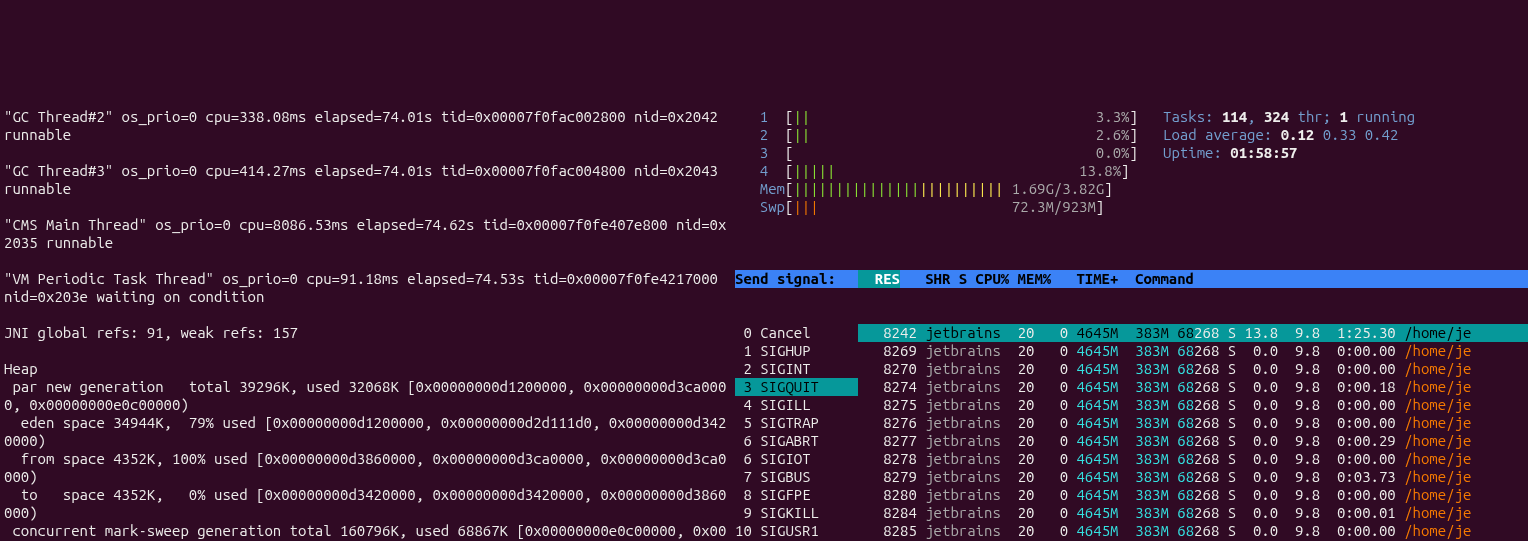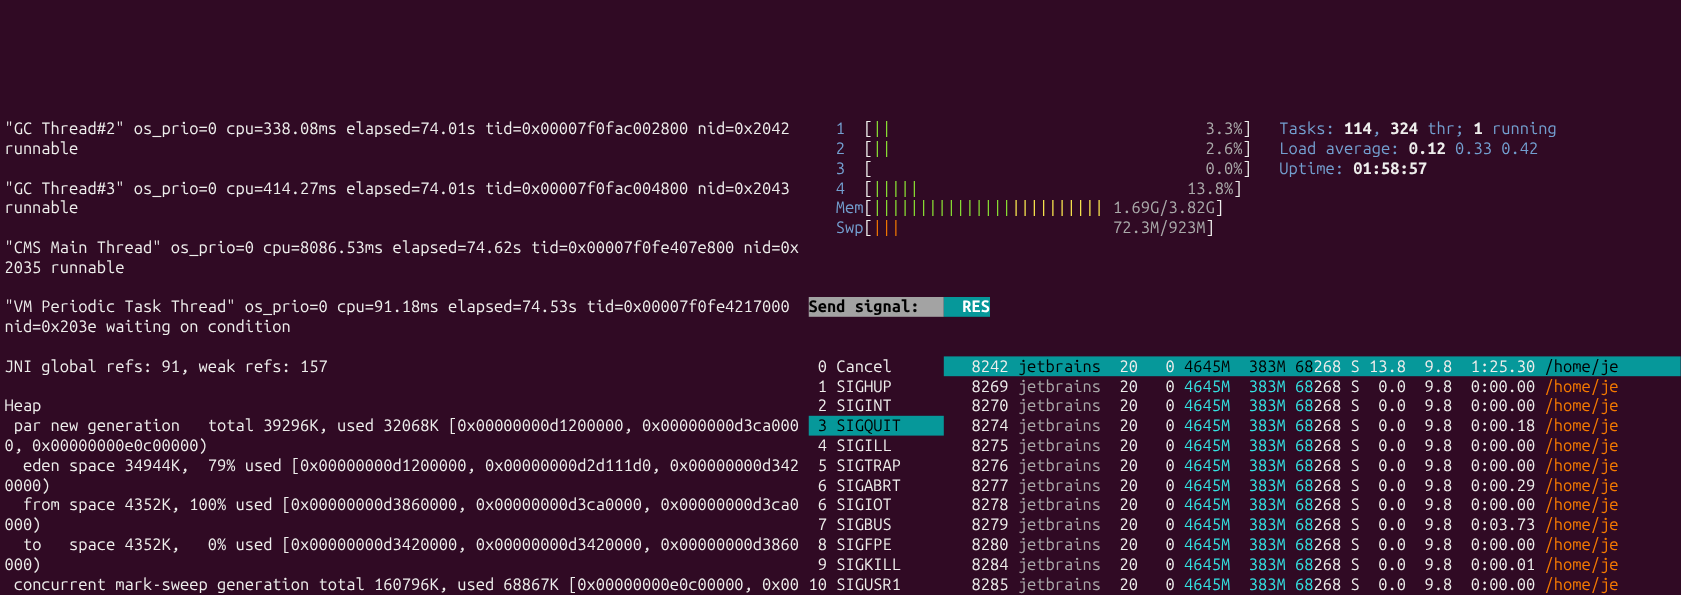--- a/index.html
+++ b/index.html
@@ -18,21 +18,21 @@
   .left  { width: 735px; padding: 0 4px; overflow: hidden; }
   .right { width: 793px; overflow: hidden; position: relative; }
   .wrap  { white-space: pre-wrap; word-break: break-all; }
   .grey  { color: #aaaaaa; }
   .cyan  { color: #34e2e2; }
   .blue  { color: #739fcf; }
   .orange{ color: #f57900; }
   .yellow{ color: #fce94f; }
   .green { color: #8ae234; }
   .white { color: #eeeeec; }
-  .hdr   { background: #a3a3a3; color: #000000; font-weight: bold; }
+  .hdr   { background: #3b82f6; color: #000000; font-weight: bold; }
   .hdrsel{ background: #06989a; color: #ffffff; font-weight: bold; }
   .sel   { background: #06989a; color: #000000; }
   .rowline { display: flex; }
   .sigcell { width: 123px; flex: none; }
   .proc    { flex: 1; overflow: hidden; }
   .meters  { padding-left: 8px; }
 </style>
 </head>
 <body>
 
@@ -57,21 +57,21 @@
   to   space 4352K,   0% used [0x00000000d3420000, 0x00000000d3420000, 0x00000000d3860000)
  concurrent mark-sweep generation total 160796K, used 68867K [0x00000000e0c00000, 0x00000000ea907000, 0x0000000100000000)
  Metaspace       used 61628K, capacity 62806K, committed 64088K, reserved 1105920K
   class space    used 6721K, capacity 7238K, committed 7620K, reserved 1048576K</div>
     
   </div>
 
   <div class="right">
     <div id="meters" class="meters"><div><span class="blue">  1  </span><span class="white">[</span><span class="green">||</span><span>                                 </span><span class="grey"> 3.3%</span><span class="white">]</span>   <span class="blue">Tasks: </span><span class="white"><b>114</b></span><span class="blue">, </span><span class="white"><b>324</b></span><span class="blue"> thr; </span><span class="white"><b>1</b></span><span class="blue"> running</span></div><div><span class="blue">  2  </span><span class="white">[</span><span class="green">||</span><span>                                 </span><span class="grey"> 2.6%</span><span class="white">]</span>   <span class="blue">Load average: </span><span class="white"><b>0.12</b></span> <span class="blue">0.33</span> <span class="blue">0.42</span></div><div><span class="blue">  3  </span><span class="white">[</span><span class="green"></span><span>                                   </span><span class="grey"> 0.0%</span><span class="white">]</span>   <span class="blue">Uptime: </span><span class="white"><b>01:58:57</b></span></div><div><span class="blue">  4  </span><span class="white">[</span><span class="green">|||||</span><span>                             </span><span class="grey">13.8%</span><span class="white">]</span></div><div><span class="blue">  Mem</span><span class="white">[</span><span class="green">|||||||||||||||</span><span class="yellow">||||||||||</span><span class="grey"> 1.69G/3.82G</span><span class="white">]</span></div><div><span class="blue">  Swp</span><span class="white">[</span><span class="orange">|||</span><span>                       </span><span class="grey">72.3M/923M</span><span class="white">]</span></div><div> </div></div>
     <div class="rowline">
-      <span class="hdr sigcell">Send signal:</span><span class="hdrsel">  RES</span>
+      <span class="hdr sigcell">Send signal:</span><span class="hdrsel">  RES</span><span class="hdr" style="flex:1">   SHR S CPU% MEM%   TIME+  Command</span>
     </div>
     <div id="rows"><div class="rowline"><span class="sigcell white"> 0 Cancel   </span><span class="proc sel"><span class="white">   8242</span> <span class="">jetbrains</span> <span class="white"> 20</span> <span class="white">  0</span> <span class="">4645M</span> <span class=""> 383M</span> <span class="">68</span><span class="white">268</span> <span class="white">S</span> <span class="white">13.8</span> <span class="white"> 9.8</span> <span class="white"> 1:25.30</span> <span class="">/home/je</span></span></div><div class="rowline"><span class="sigcell white"> 1 SIGHUP   </span><span class="proc "><span class="white">   8269</span> <span class="grey">jetbrains</span> <span class="white"> 20</span> <span class="white">  0</span> <span class="cyan">4645M</span> <span class="cyan"> 383M</span> <span class="cyan">68</span><span class="white">268</span> <span class="white">S</span> <span class="white"> 0.0</span> <span class="white"> 9.8</span> <span class="white"> 0:00.00</span> <span class="orange">/home/je</span></span></div><div class="rowline"><span class="sigcell white"> 2 SIGINT   </span><span class="proc "><span class="white">   8270</span> <span class="grey">jetbrains</span> <span class="white"> 20</span> <span class="white">  0</span> <span class="cyan">4645M</span> <span class="cyan"> 383M</span> <span class="cyan">68</span><span class="white">268</span> <span class="white">S</span> <span class="white"> 0.0</span> <span class="white"> 9.8</span> <span class="white"> 0:00.00</span> <span class="orange">/home/je</span></span></div><div class="rowline"><span class="sigcell sel"> 3 SIGQUIT  </span><span class="proc "><span class="white">   8274</span> <span class="grey">jetbrains</span> <span class="white"> 20</span> <span class="white">  0</span> <span class="cyan">4645M</span> <span class="cyan"> 383M</span> <span class="cyan">68</span><span class="white">268</span> <span class="white">S</span> <span class="white"> 0.0</span> <span class="white"> 9.8</span> <span class="white"> 0:00.18</span> <span class="orange">/home/je</span></span></div><div class="rowline"><span class="sigcell white"> 4 SIGILL   </span><span class="proc "><span class="white">   8275</span> <span class="grey">jetbrains</span> <span class="white"> 20</span> <span class="white">  0</span> <span class="cyan">4645M</span> <span class="cyan"> 383M</span> <span class="cyan">68</span><span class="white">268</span> <span class="white">S</span> <span class="white"> 0.0</span> <span class="white"> 9.8</span> <span class="white"> 0:00.00</span> <span class="orange">/home/je</span></span></div><div class="rowline"><span class="sigcell white"> 5 SIGTRAP  </span><span class="proc "><span class="white">   8276</span> <span class="grey">jetbrains</span> <span class="white"> 20</span> <span class="white">  0</span> <span class="cyan">4645M</span> <span class="cyan"> 383M</span> <span class="cyan">68</span><span class="white">268</span> <span class="white">S</span> <span class="white"> 0.0</span> <span class="white"> 9.8</span> <span class="white"> 0:00.00</span> <span class="orange">/home/je</span></span></div><div class="rowline"><span class="sigcell white"> 6 SIGABRT  </span><span class="proc "><span class="white">   8277</span> <span class="grey">jetbrains</span> <span class="white"> 20</span> <span class="white">  0</span> <span class="cyan">4645M</span> <span class="cyan"> 383M</span> <span class="cyan">68</span><span class="white">268</span> <span class="white">S</span> <span class="white"> 0.0</span> <span class="white"> 9.8</span> <span class="white"> 0:00.29</span> <span class="orange">/home/je</span></span></div><div class="rowline"><span class="sigcell white"> 6 SIGIOT   </span><span class="proc "><span class="white">   8278</span> <span class="grey">jetbrains</span> <span class="white"> 20</span> <span class="white">  0</span> <span class="cyan">4645M</span> <span class="cyan"> 383M</span> <span class="cyan">68</span><span class="white">268</span> <span class="white">S</span> <span class="white"> 0.0</span> <span class="white"> 9.8</span> <span class="white"> 0:00.00</span> <span class="orange">/home/je</span></span></div><div class="rowline"><span class="sigcell white"> 7 SIGBUS   </span><span class="proc "><span class="white">   8279</span> <span class="grey">jetbrains</span> <span class="white"> 20</span> <span class="white">  0</span> <span class="cyan">4645M</span> <span class="cyan"> 383M</span> <span class="cyan">68</span><span class="white">268</span> <span class="white">S</span> <span class="white"> 0.0</span> <span class="white"> 9.8</span> <span class="white"> 0:03.73</span> <span class="orange">/home/je</span></span></div><div class="rowline"><span class="sigcell white"> 8 SIGFPE   </span><span class="proc "><span class="white">   8280</span> <span class="grey">jetbrains</span> <span class="white"> 20</span> <span class="white">  0</span> <span class="cyan">4645M</span> <span class="cyan"> 383M</span> <span class="cyan">68</span><span class="white">268</span> <span class="white">S</span> <span class="white"> 0.0</span> <span class="white"> 9.8</span> <span class="white"> 0:00.00</span> <span class="orange">/home/je</span></span></div><div class="rowline"><span class="sigcell white"> 9 SIGKILL  </span><span class="proc "><span class="white">   8284</span> <span class="grey">jetbrains</span> <span class="white"> 20</span> <span class="white">  0</span> <span class="cyan">4645M</span> <span class="cyan"> 383M</span> <span class="cyan">68</span><span class="white">268</span> <span class="white">S</span> <span class="white"> 0.0</span> <span class="white"> 9.8</span> <span class="white"> 0:00.01</span> <span class="orange">/home/je</span></span></div><div class="rowline"><span class="sigcell white">10 SIGUSR1  </span><span class="proc "><span class="white">   8285</span> <span class="grey">jetbrains</span> <span class="white"> 20</span> <span class="white">  0</span> <span class="cyan">4645M</span> <span class="cyan"> 383M</span> <span class="cyan">68</span><span class="white">268</span> <span class="white">S</span> <span class="white"> 0.0</span> <span class="white"> 9.8</span> <span class="white"> 0:00.00</span> <span class="orange">/home/je</span></span></div><div class="rowline"><span class="sigcell white">11 SIGSEGV  </span><span class="proc "><span class="white">   8291</span> <span class="grey">jetbrains</span> <span class="white"> 20</span> <span class="white">  0</span> <span class="cyan">4645M</span> <span class="cyan"> 383M</span> <span class="cyan">68</span><span class="white">268</span> <span class="white">S</span> <span class="white"> 0.0</span> <span class="white"> 9.8</span> <span class="white"> 0:00.00</span> <span class="orange">/home/je</span></span></div></div>
     
   </div>
 </div>
 
 
 
 
 </body></html>

